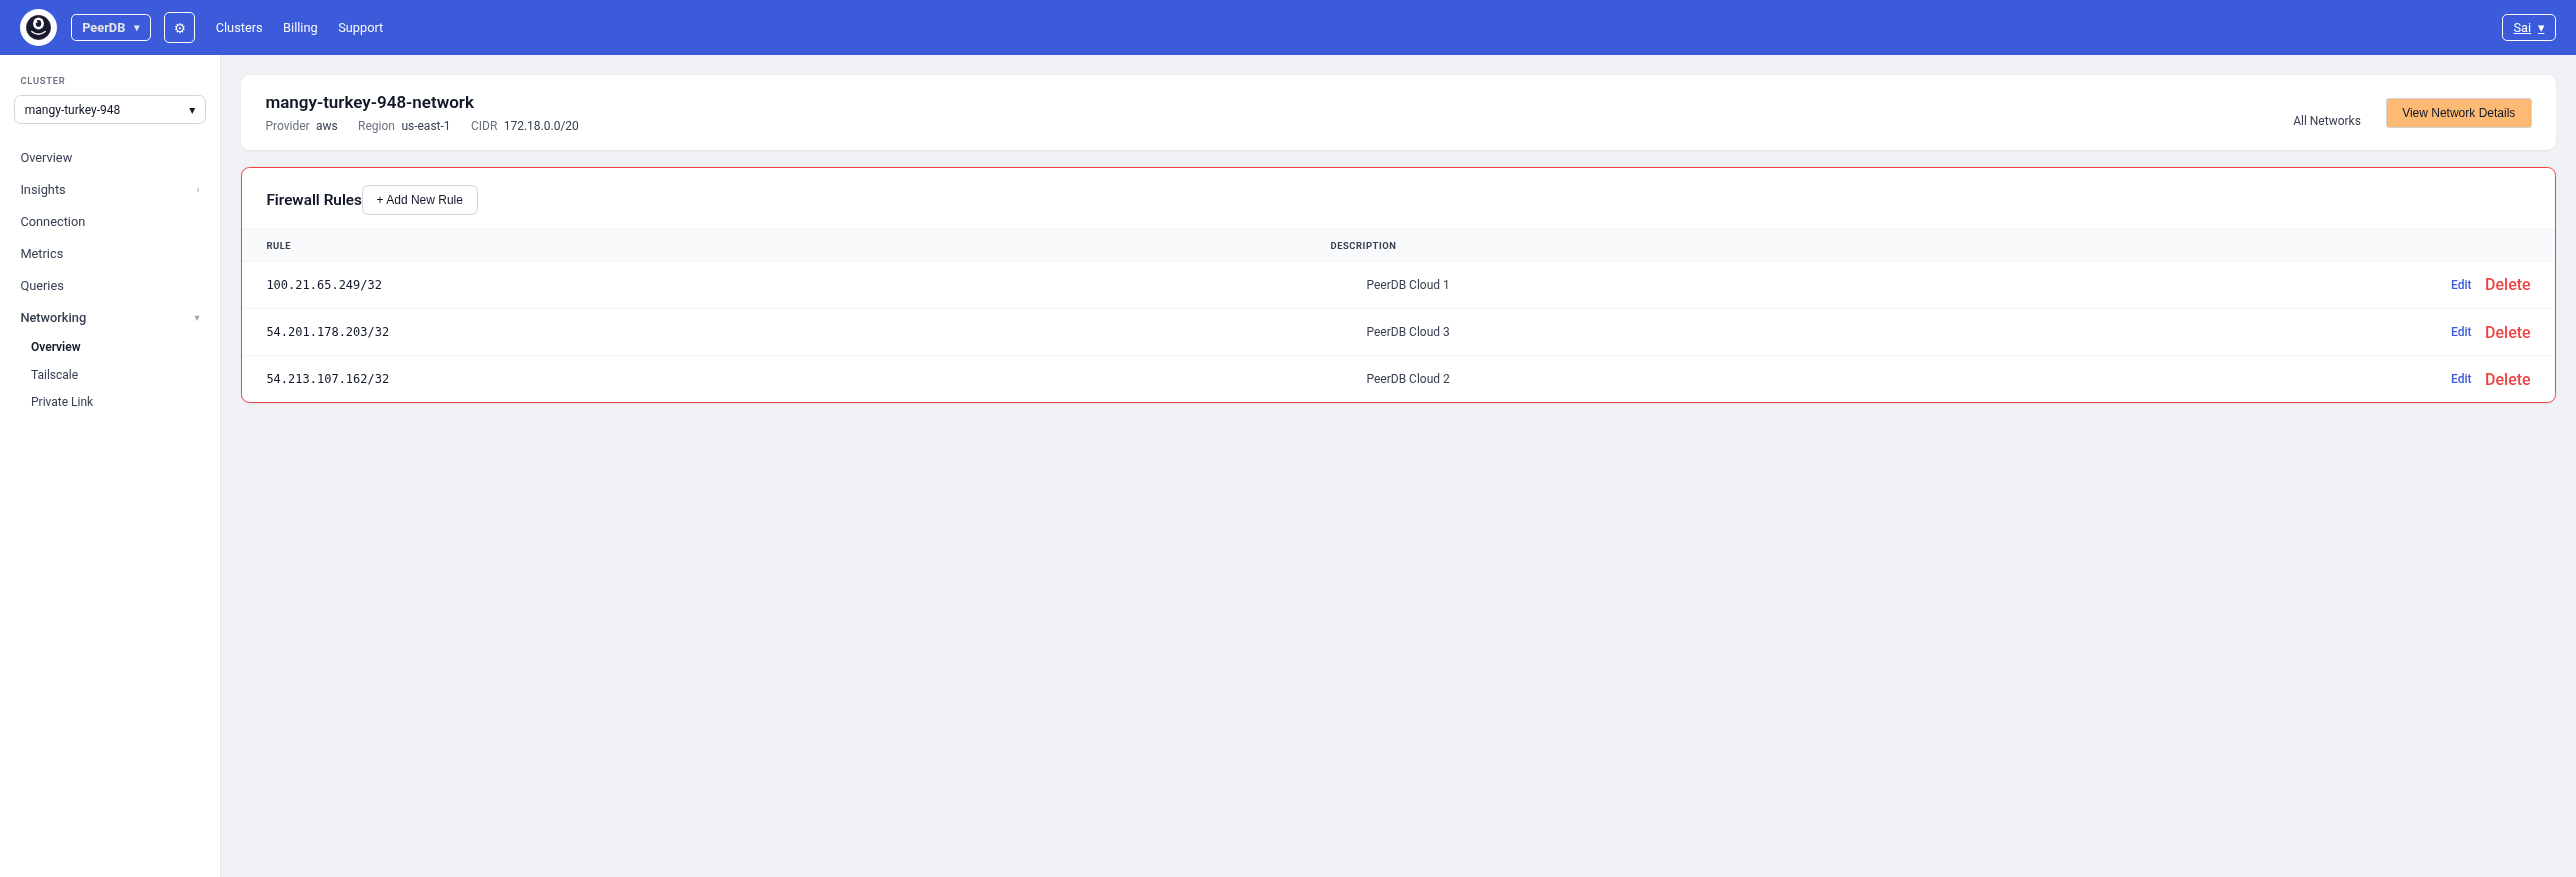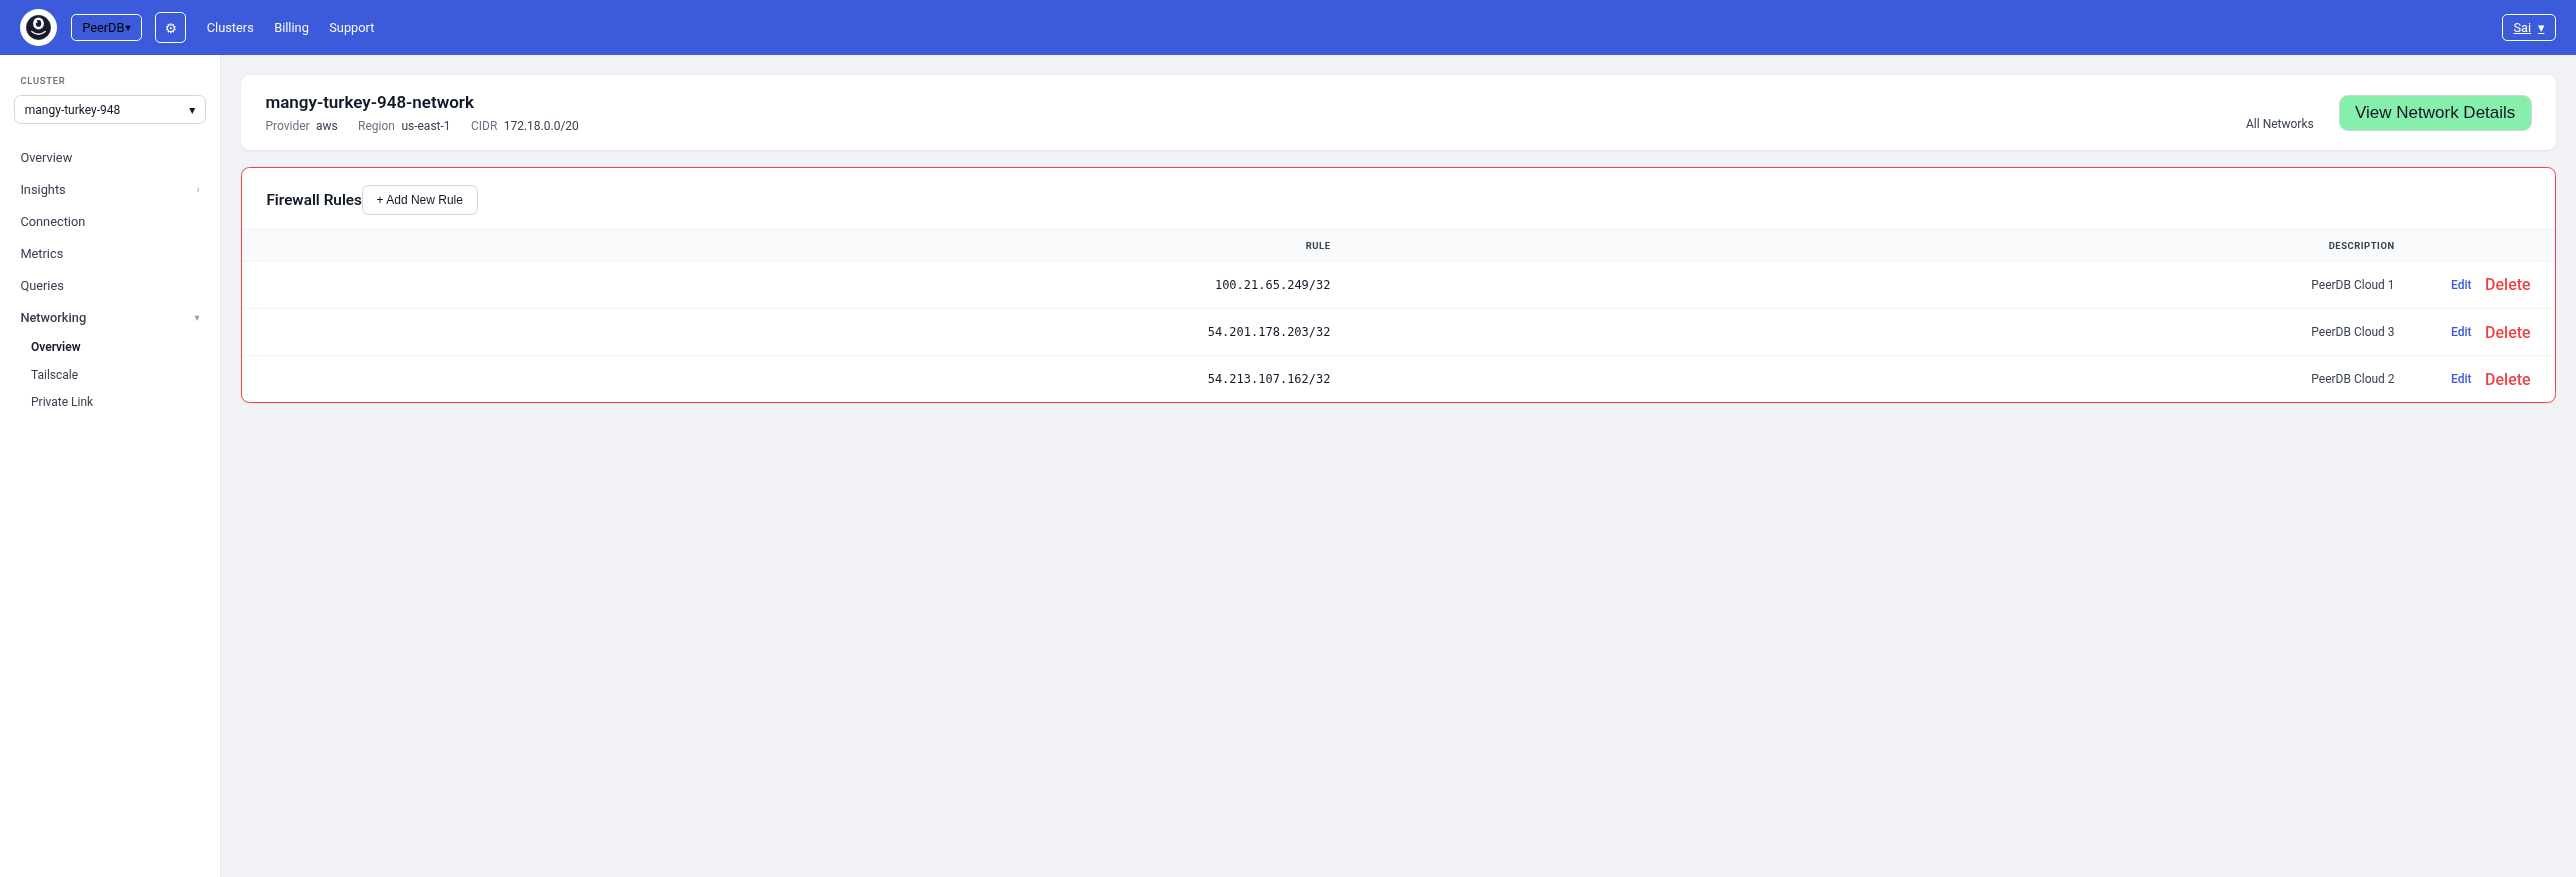--- a/index.html
+++ b/index.html
@@ -16,27 +16,27 @@
     }
     .topnav-logo {
       width: 37px; height: 37px;
       background: white;
       border-radius: 50%;
       display: flex; align-items: center; justify-content: center;
       flex-shrink: 0;
     }
     .topnav-logo svg { width: 27px; height: 27px; }
     .topnav-brand {
-      display: flex; align-items: center; gap: 1px;
+      display: flex; align-items: center; gap: 9px;
       border: 1.3px solid white;
       border-radius: 5.1px;
       padding: 5.1px 10.2px;
-      color: #000000;
+      color: #e5e5e5;
       font-size: 12.8px;
-      font-weight: 400;
+      font-weight: 700;
       cursor: pointer;
     }
     .topnav-brand .chevron { font-size: 10.2px; }
     .topnav-gear {
       width: 31px; height: 31px;
       border: 1.3px solid white;
       border-radius: 5.1px;
       display: flex; align-items: center; justify-content: center;
       color: white;
       cursor: pointer;
@@ -156,26 +156,26 @@
     .network-card-right {
       display: flex; align-items: flex-end; gap: 25px;
     }
     .all-networks-link {
       font-size: 12px;
       color: #374151;
       cursor: pointer;
     }
     .view-details-btn {
       border: 1.3px solid #d1d5db;
-      border-radius: 9px;
+      border-radius: 3px;
       padding: 6.8px 15.3px;
-      font-size: 17px;
+      font-size: 12px;
       font-weight: 500;
       color: #111827;
-      background: #86efac;
+      background: #fdba74;
       cursor: pointer;
     }
 
     
     .firewall-card {
       background: white;
       border-radius: 8.5px;
       border: 1.7px solid #ef4444;
       padding: 0;
       box-shadow: 0 0.9px 2.6px rgba(0,0,0,0.06);
@@ -200,21 +200,20 @@
       font-weight: 500;
       color: #111827;
       background: white;
       cursor: pointer;
       display: flex; align-items: center; gap: 5.1px;
     }
 
     
     .firewall-table {
       width: 100%;
-      text-align: right;
     }
     .firewall-table-header {
       display: grid;
       grid-template-columns: 1fr 1fr 136px;
       padding: 10.2px 24px;
       background: #f9fafb;
     }
     .col-header {
       font-size: 9.4px;
       font-weight: 700;

